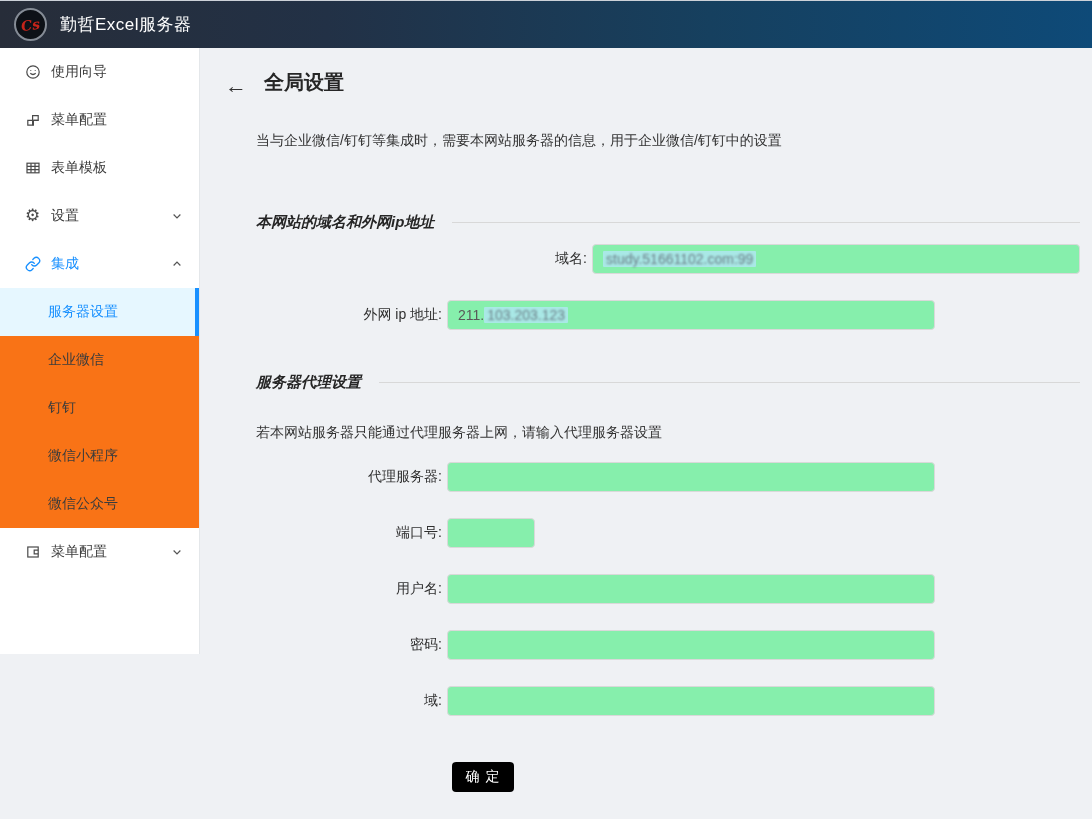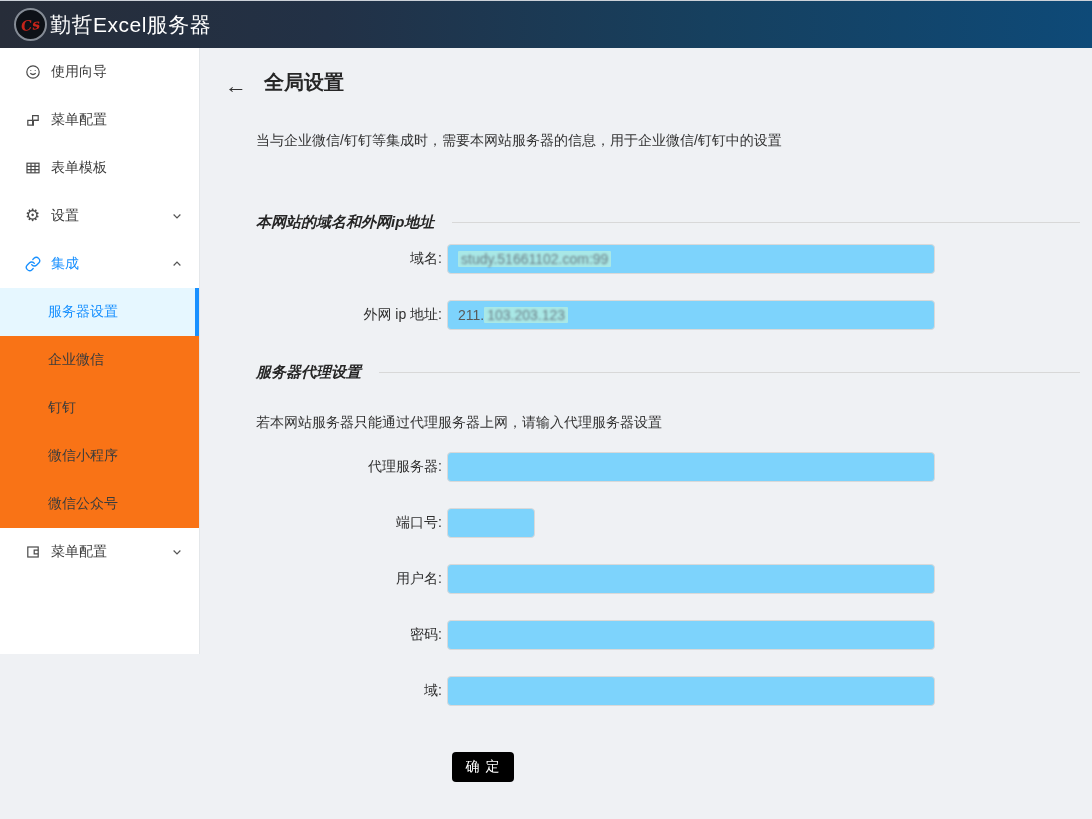--- a/index.html
+++ b/index.html
@@ -19,21 +19,21 @@
   .logo {
     width:33px; height:33px; border-radius:50%;
     background:#0d1117; border:2px solid #858c96;
     display:flex; align-items:center; justify-content:center; flex-shrink:0;
   }
   .logo-glyph {
     color:#c6241a; font-family:"DejaVu Serif",serif;
     font-style:italic; font-weight:bold; font-size:14px; line-height:1;
     transform:rotate(-8deg);
   }
-  .app-title { color:#fff; font-size:21px; font-weight:500; margin-left:3px; letter-spacing:.5px; }
+  .app-title { color:#fff; font-size:17px; font-weight:500; margin-left:13px; letter-spacing:.5px; }
 
   
   .shell { display:flex; height:606px; }
 
   
   .sidebar { width:200px; background:#fff; border-right:1px solid #e4e7ea; flex-shrink:0; }
   .side-item {
     height:48px; display:flex; align-items:center;
     padding:0 16px 0 24px; font-size:14px; color:#3c3c3c; cursor:pointer;
   }
@@ -54,32 +54,32 @@
 
   
   .content { flex:1; padding:24px 12px 0 25px; }
   .page-header { display:flex; align-items:center; height:28px; }
   .back { font-size:22px; color:#333; cursor:pointer; line-height:1; }
   .page-title { font-size:20px; font-weight:700; color:#262626; margin:0 0 8px 17px; }
 
   .intro { margin:30px 0 0 31px; font-size:14px; color:#333; line-height:20px; }
 
   .section-header { display:flex; align-items:center; margin:62px 0 0 31px; height:20px;font-style:italic; }
-  .section-header.proxy { margin-top:32px; }
+  .section-header.proxy { margin-top:42px; }
   .section-title { font-weight:700; font-size:15px; color:#262626; white-space:nowrap; }
   .section-line { flex:1; height:1px; background:#d8d8d8; margin-left:18px; }
 
   .note { margin:32px 0 0 31px; font-size:14px; color:#333; line-height:16px; }
 
   .form-row { display:flex; align-items:center; margin-top:26px; }
-  .form-row.first { margin-top:12px; }
+  .form-row.first { margin-top:12px;justify-content:flex-end; }
   .form-row.after-note { margin-top:22px; }
   .f-label { width:222px; text-align:right; font-size:14px; color:#2f2f2f; padding-right:5px; }
   .ipt, .f-input {
-    height:30px; background:#7dd3fc; border:1px solid #d9d9d9; border-radius:4px;
+    height:30px; background:#86efac; border:1px solid #d9d9d9; border-radius:4px;
     font-size:14px; color:#595959; padding:0 10px;
     font-family:"Liberation Sans","DejaVu Sans",sans-serif;
   }
   .f-input { display:flex; align-items:center; }
   .wide { width:488px; }
   .small { width:88px; }
   .plain { color:#595959; }
   .redacted { background:#a9e8e6; padding:0 3px; border-radius:1px; }
   .redacted .blurtxt { color:#6a7d86; filter:blur(1.2px); }
 

